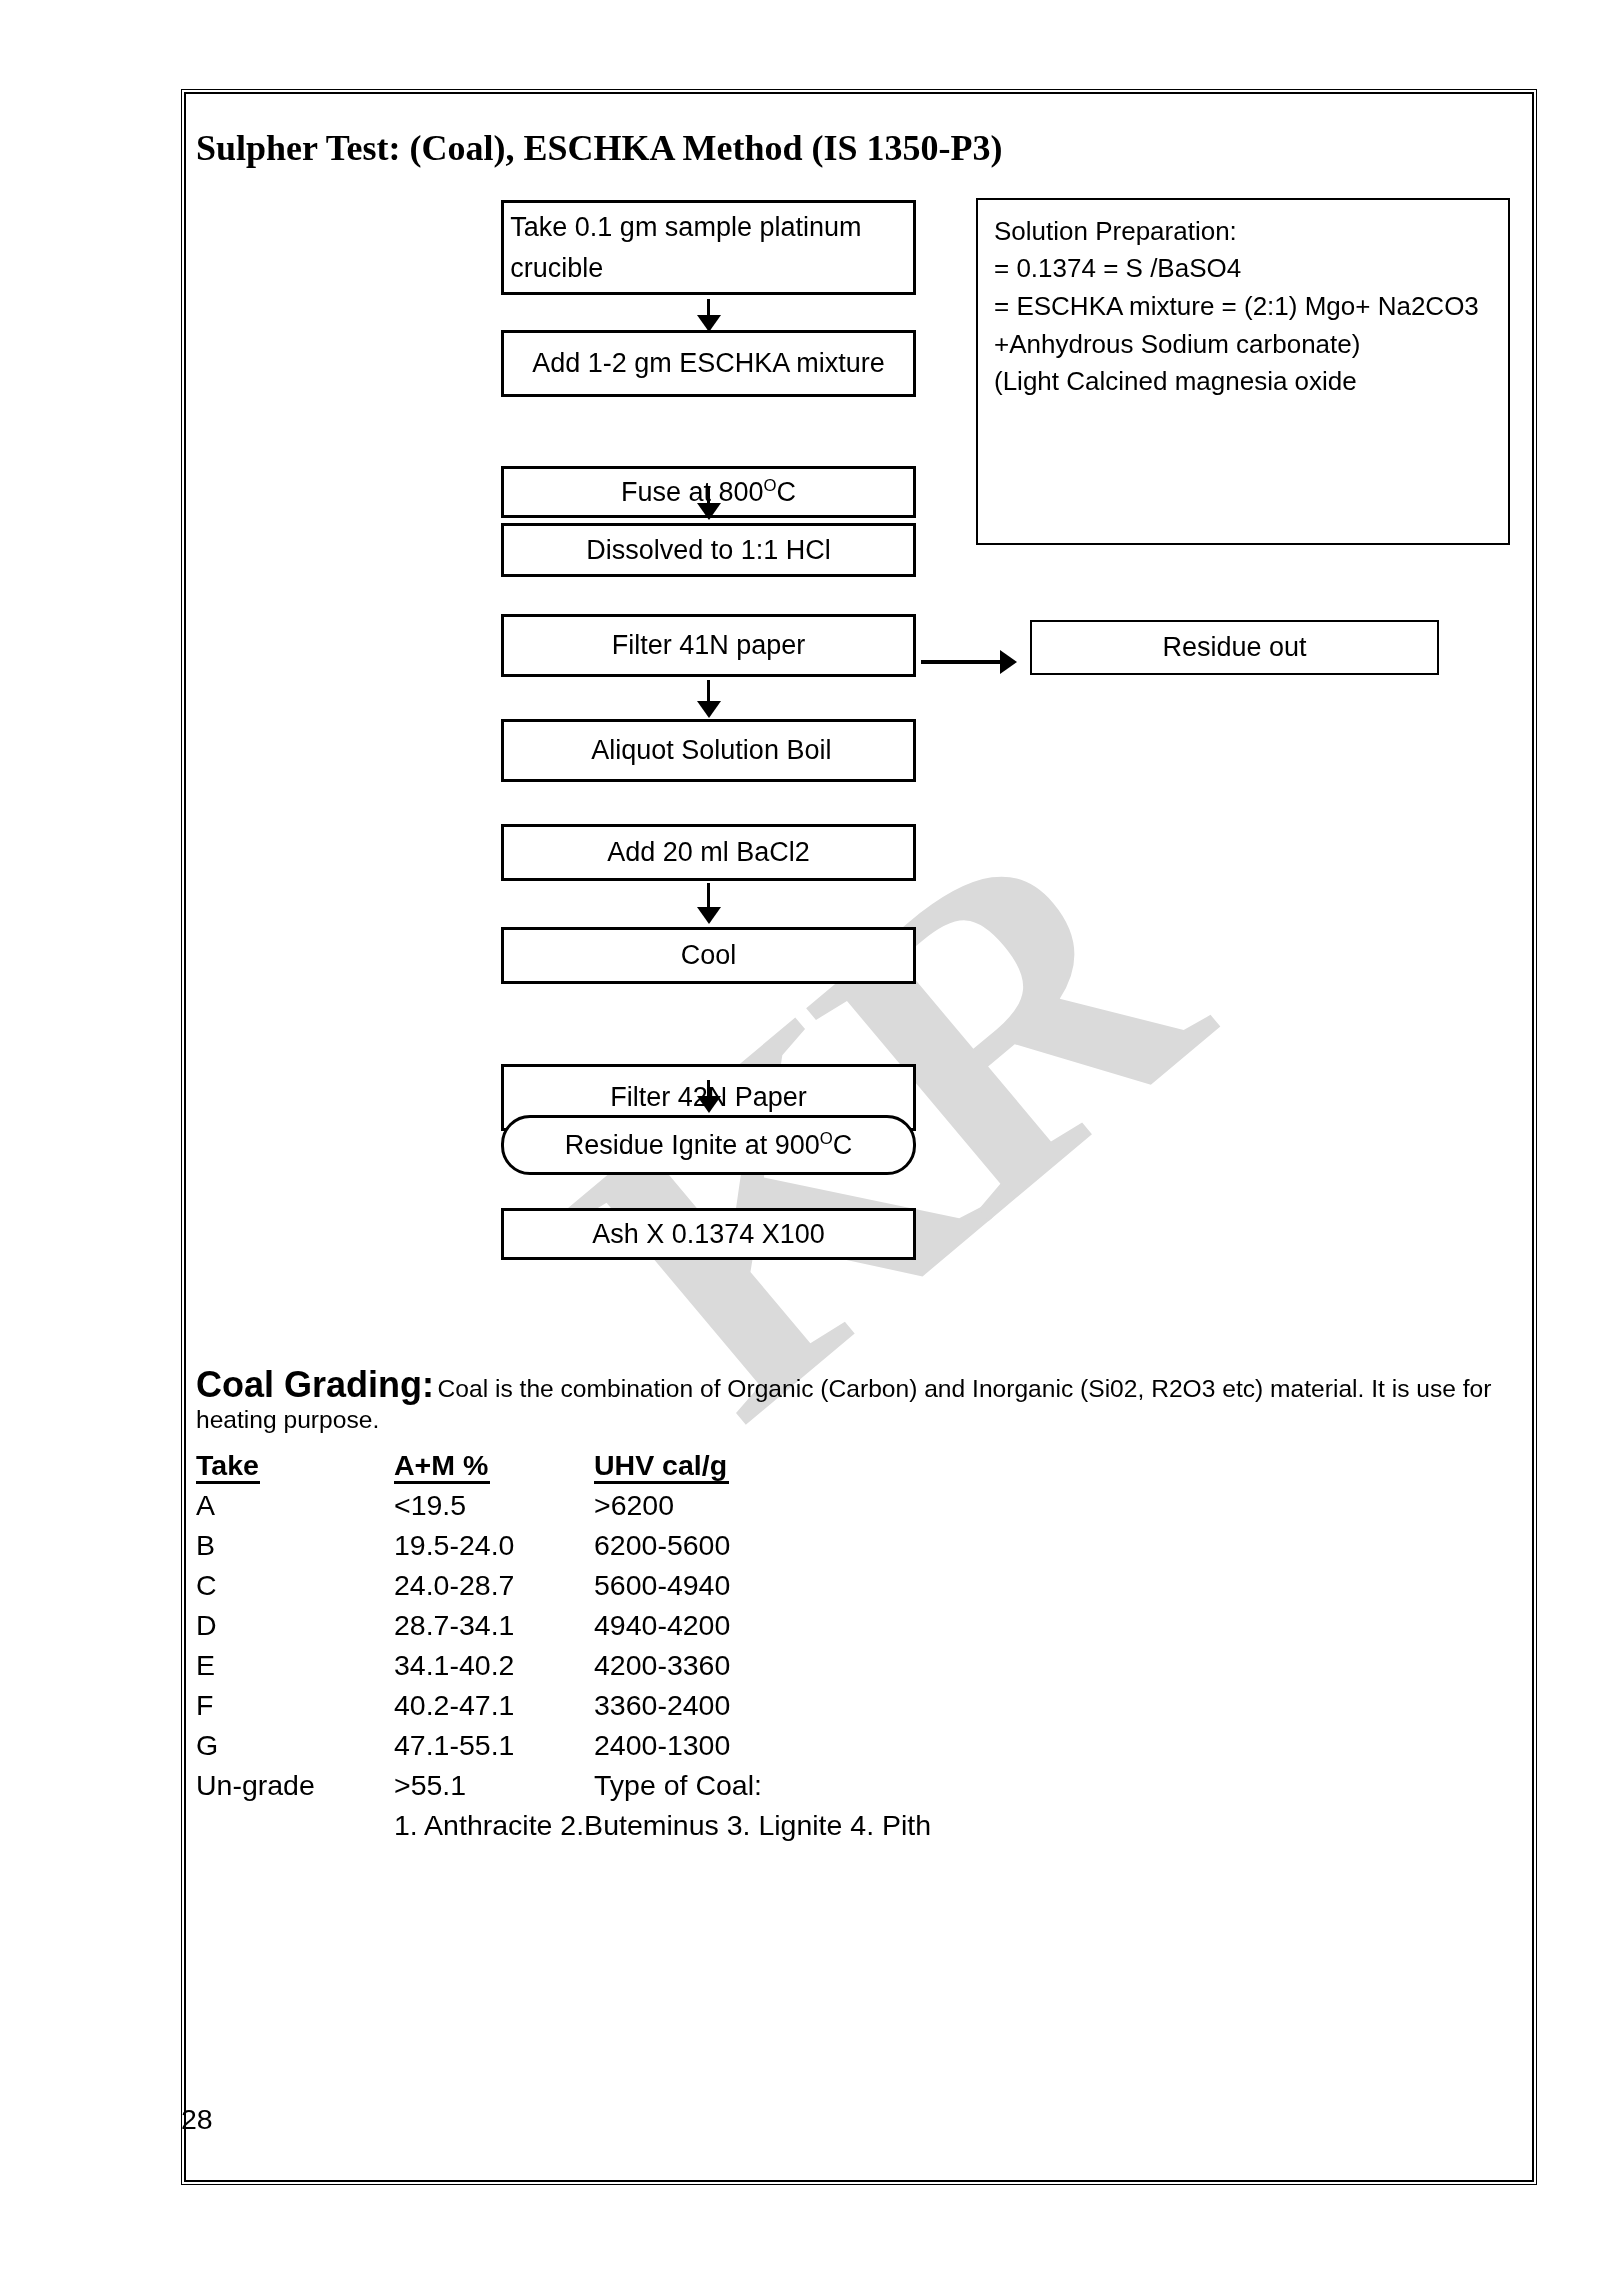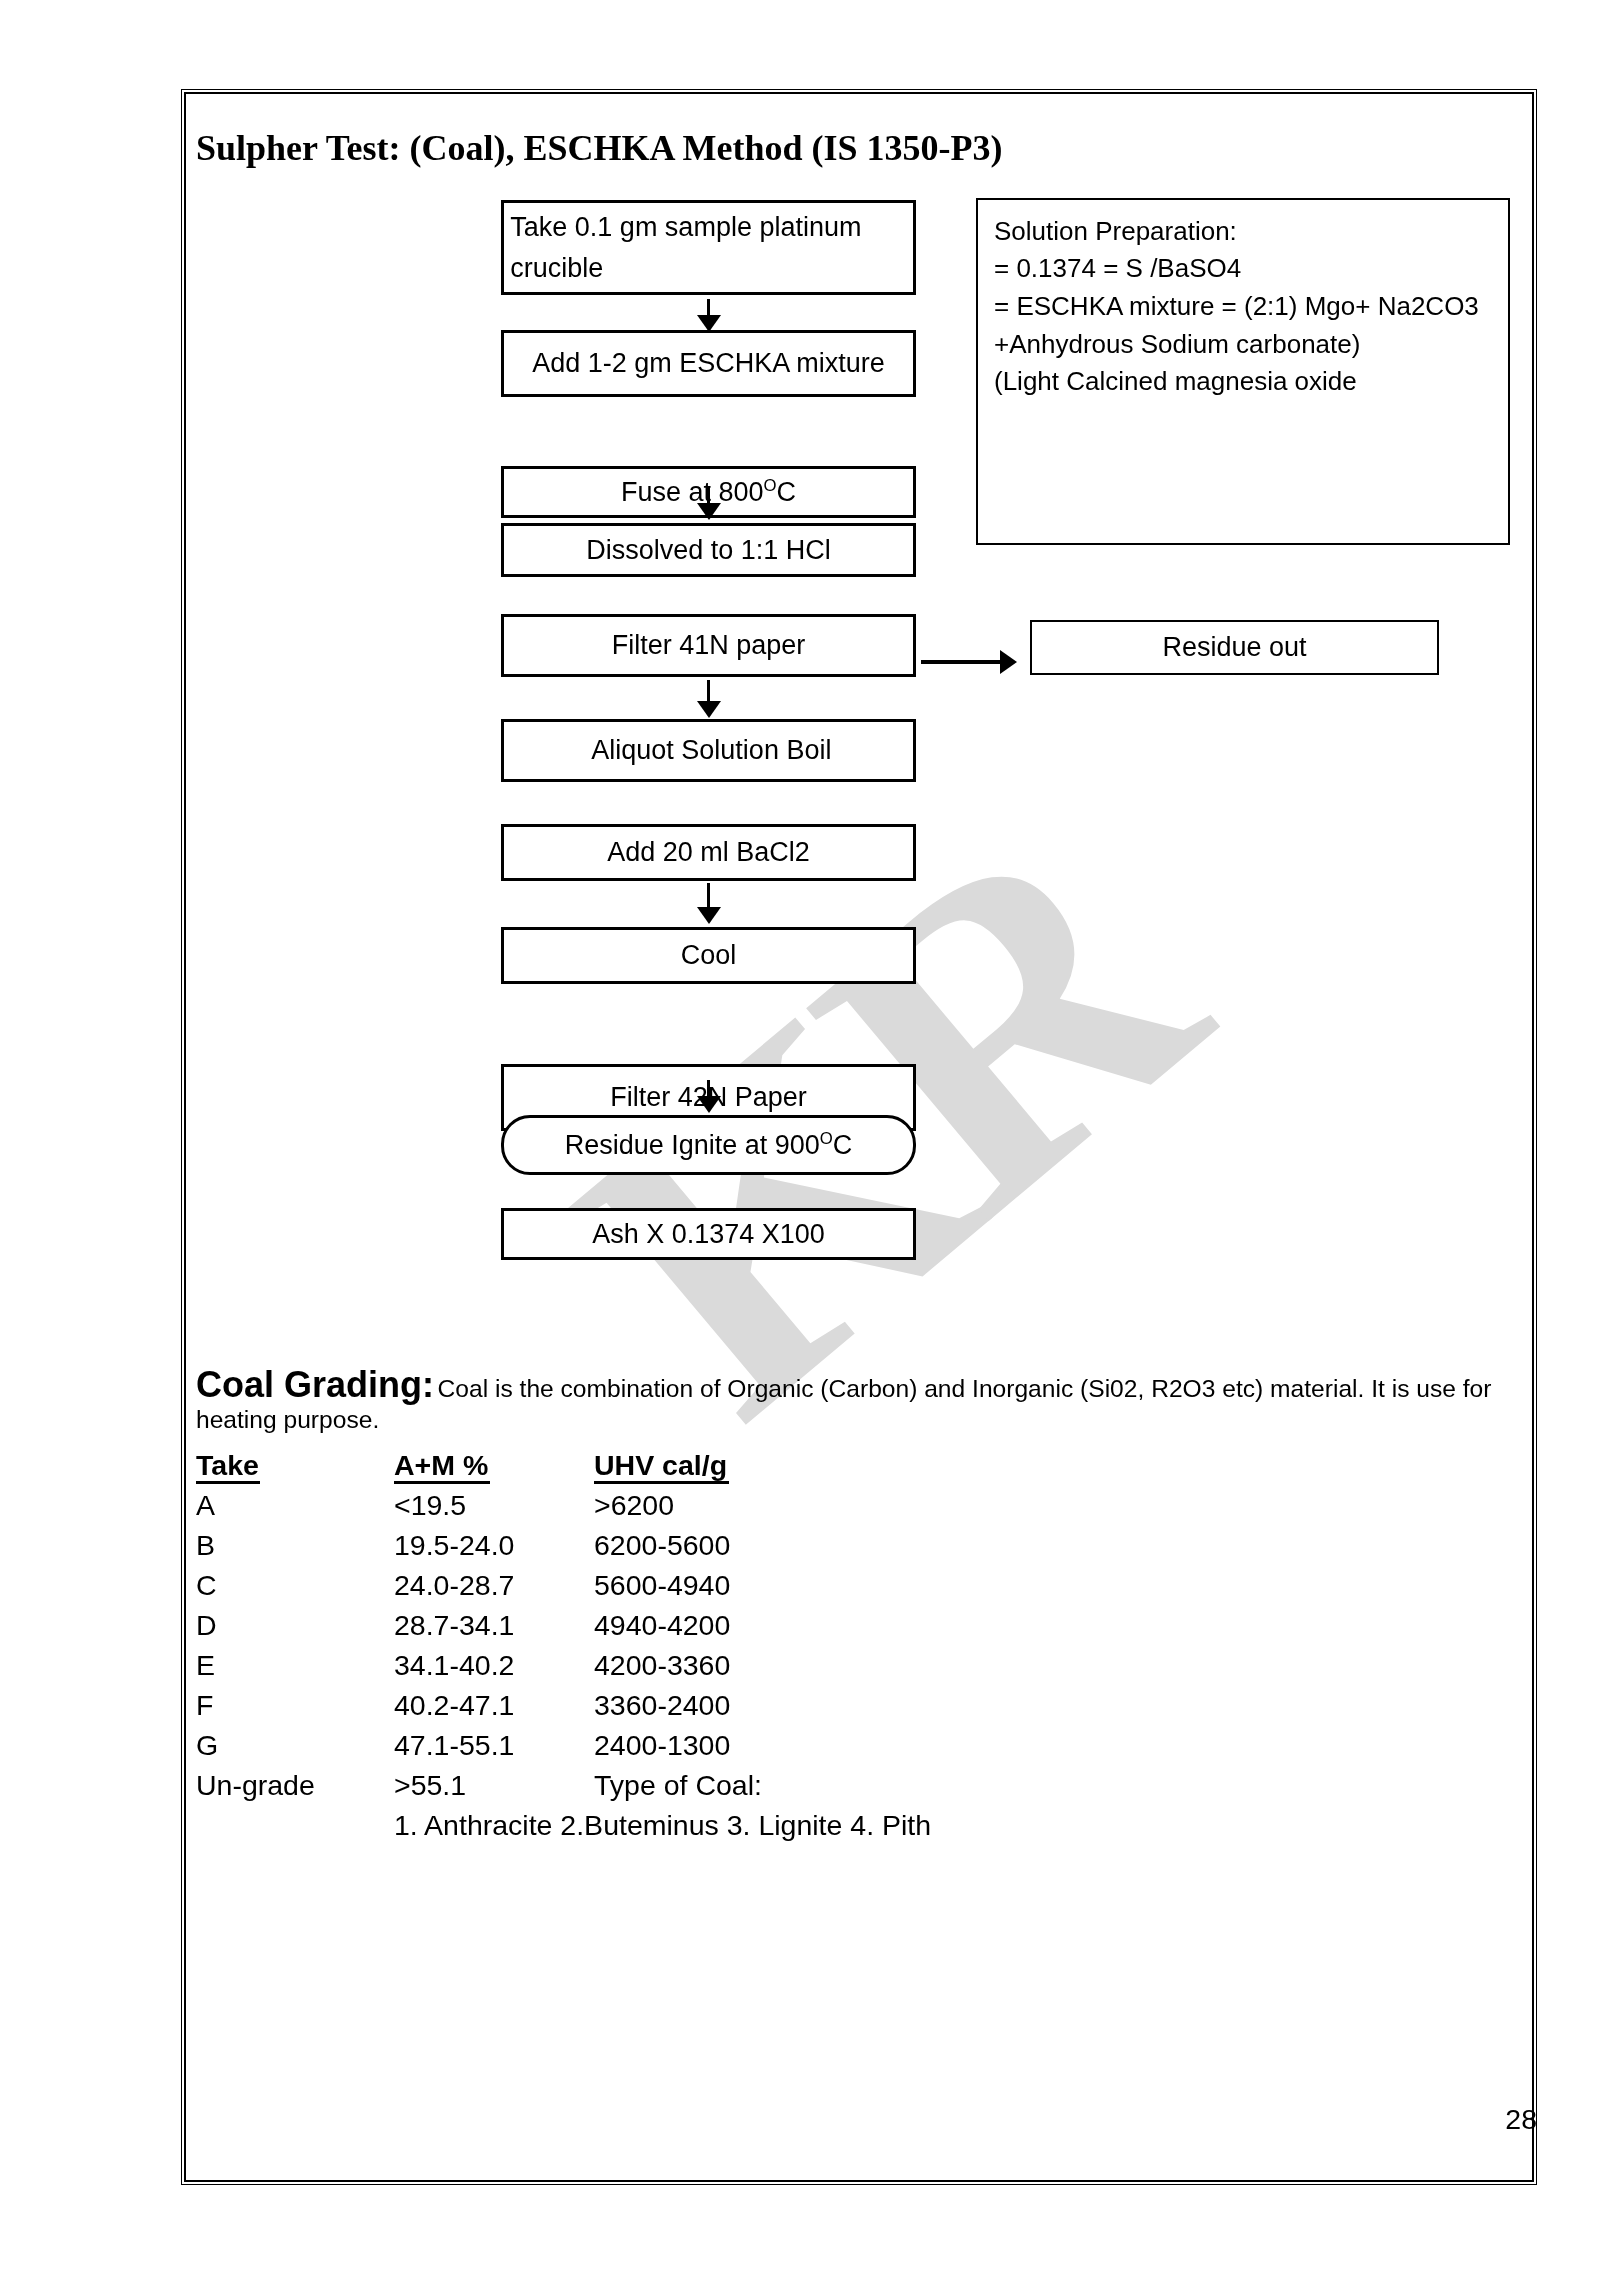--- a/index.html
+++ b/index.html
@@ -70,21 +70,21 @@
     display:grid;grid-template-columns:198px 200px 1fr;
     grid-auto-rows:40px;align-items:center;
     font-size:28.5px;margin-top:11px;
   }
   .cg-th{font-weight:bold;}
   .cg-th span{border-bottom:3.2px solid #000;padding-bottom:0.8px;padding-right:1.6px;}
   .cg-type-value{grid-column:2 / 4;}
 
   .pagenum{
     position:absolute;left:181px;top:2103px;width:1356px;z-index:2;
-    text-align:right;font-size:28.5px;
+    text-align:left;font-size:28.5px;
   }
 </style>
 </head>
 <body>
 
 <div class="frame">
   <div class="frame-inner"></div>
 </div>
 
 <div class="watermark">KR</div>

